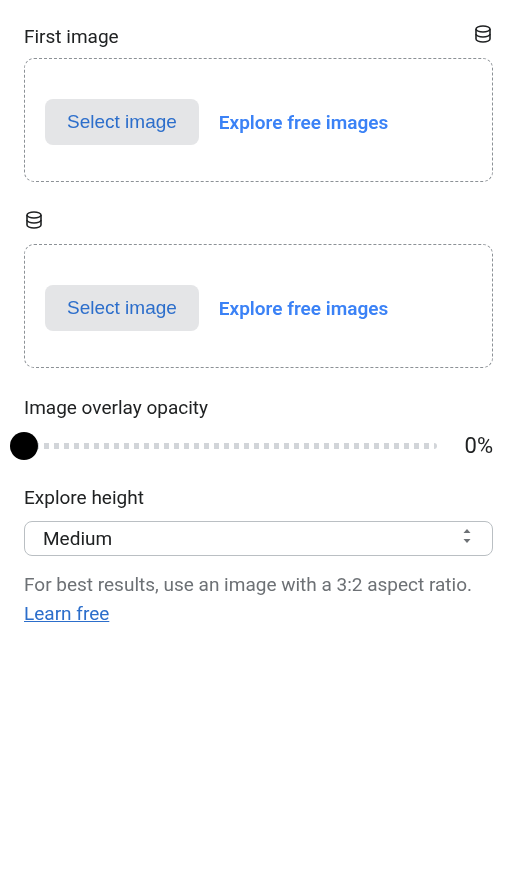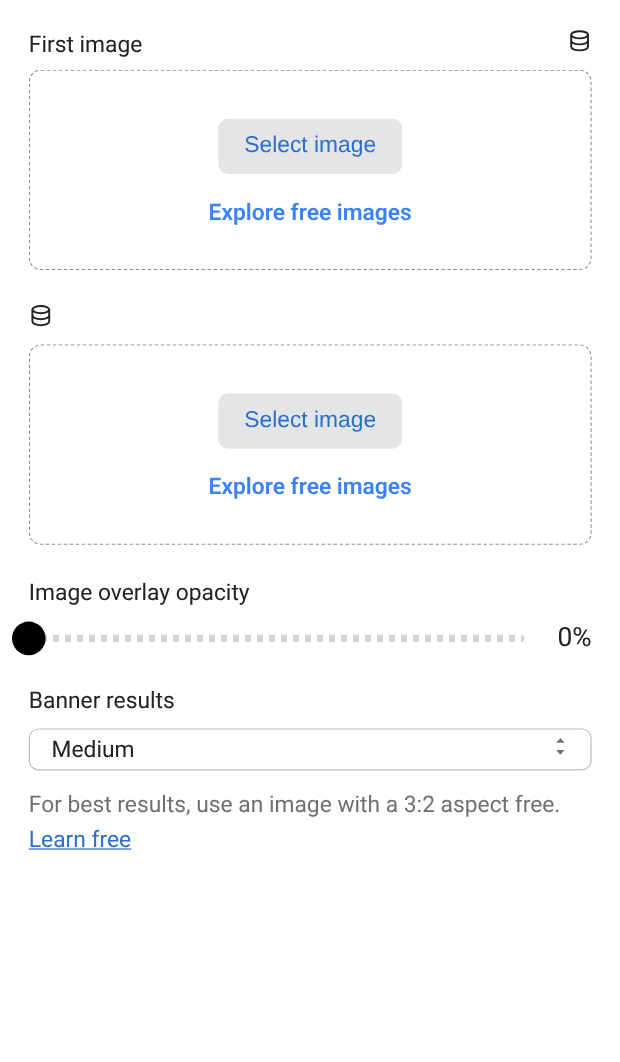--- a/index.html
+++ b/index.html
@@ -32,21 +32,21 @@
     .database-icon {
       width: 20px;
       height: 20px;
       color: #202223;
     }
     .dropzone {
       border: 1px dashed #8c9196;
       border-radius: 10px;
       padding: 40px 20px 36px 20px;
       display: flex;
-      flex-direction: column;
+      flex-direction: row;
       align-items: center;
       gap: 20px;
     }
     .select-button {
       background: #e4e5e7;
       border: none;
       color: #2c6ecb;
       font-size: 19px;
       font-weight: 500;
       padding: 12px 22px;
@@ -169,27 +169,27 @@
   <span class="field-label">Image overlay opacity</span>
   <div class="slider-row">
     <div class="slider-track">
       <div class="slider-thumb"></div>
     </div>
     <span class="slider-value">0%</span>
   </div>
 </div>
 
 <div class="field-group" style="margin-bottom:0;">
-  <span class="field-label">Banner results</span>
+  <span class="field-label">Explore height</span>
   <div class="select-wrapper">
     <div class="select-box">
       <span>Medium</span>
       <span>
         <svg class="select-caret" viewBox="0 0 14 20" fill="currentColor">
           <path d="M7 3l3.5 4h-7L7 3zM7 17l-3.5-4h7L7 17z"></path>
         </svg>
       </span>
     </div>
   </div>
   <p class="helper-text">
-    <span>For best results, use an image with a 3:2 aspect free. </span><a class="learn-more">Learn free</a>
+    <span>For best results, use an image with a 3:2 aspect ratio. </span><a class="learn-more">Learn free</a>
   </p>
 </div>
 
 </body></html>

